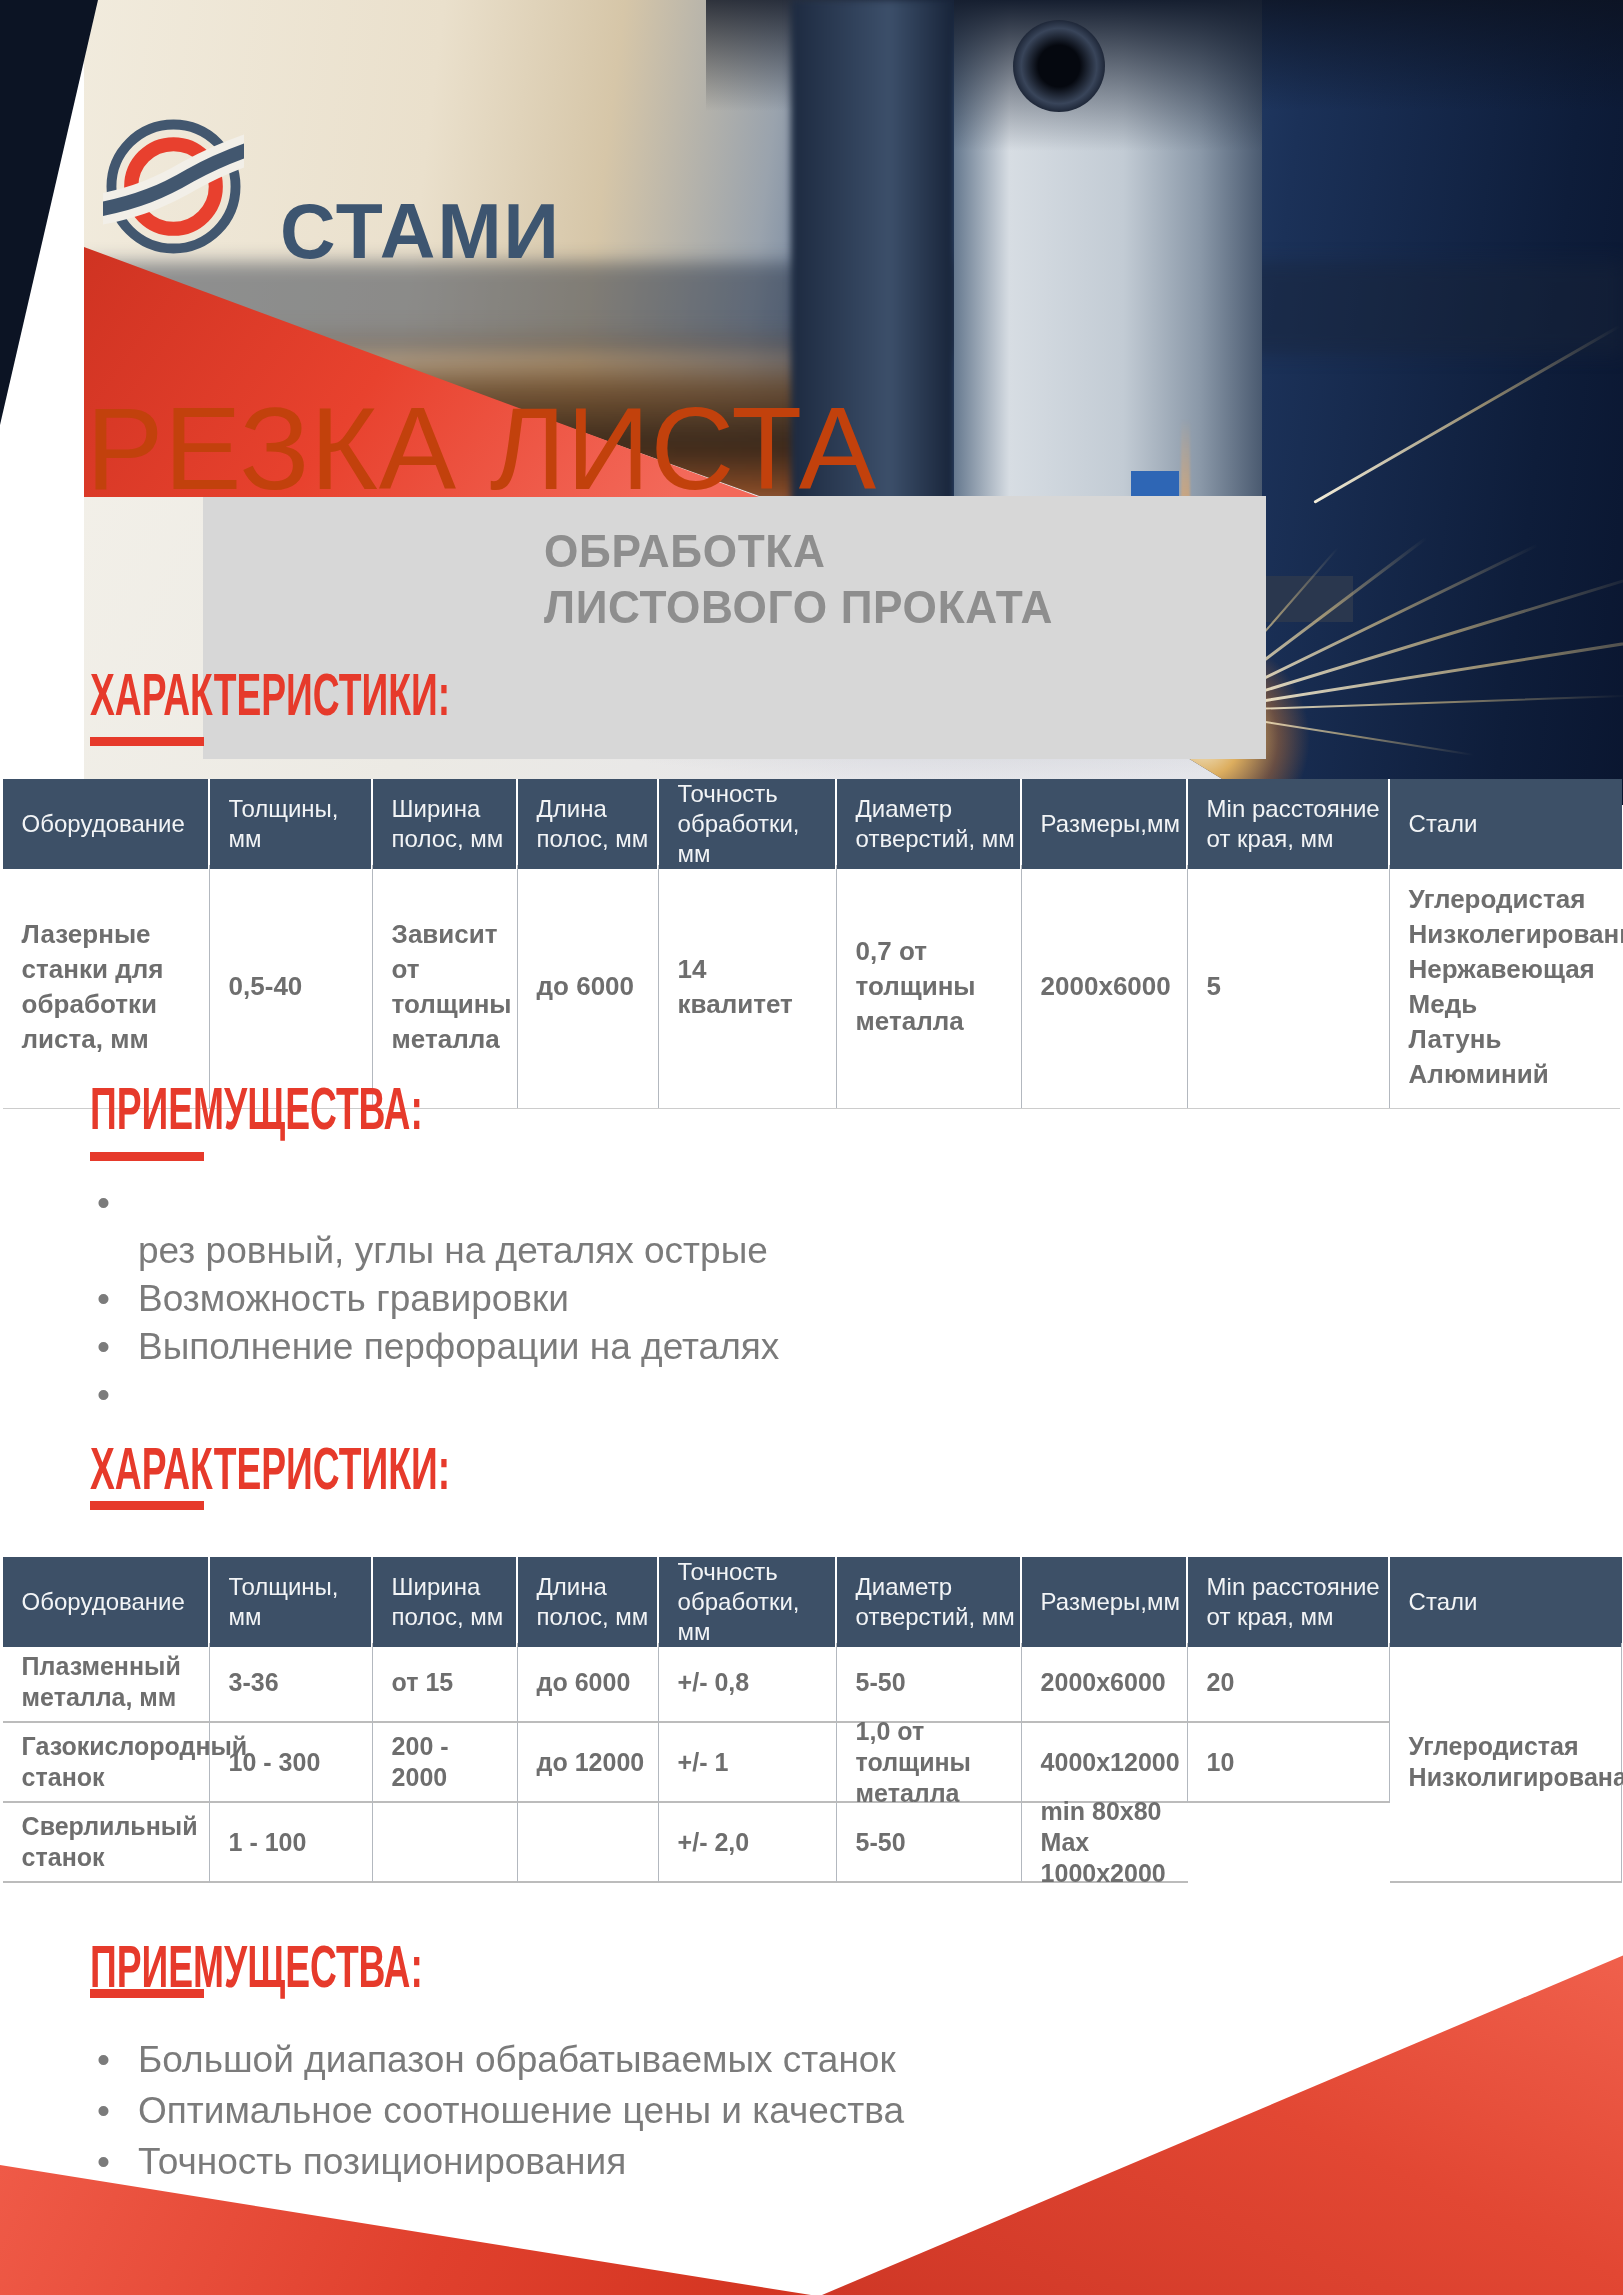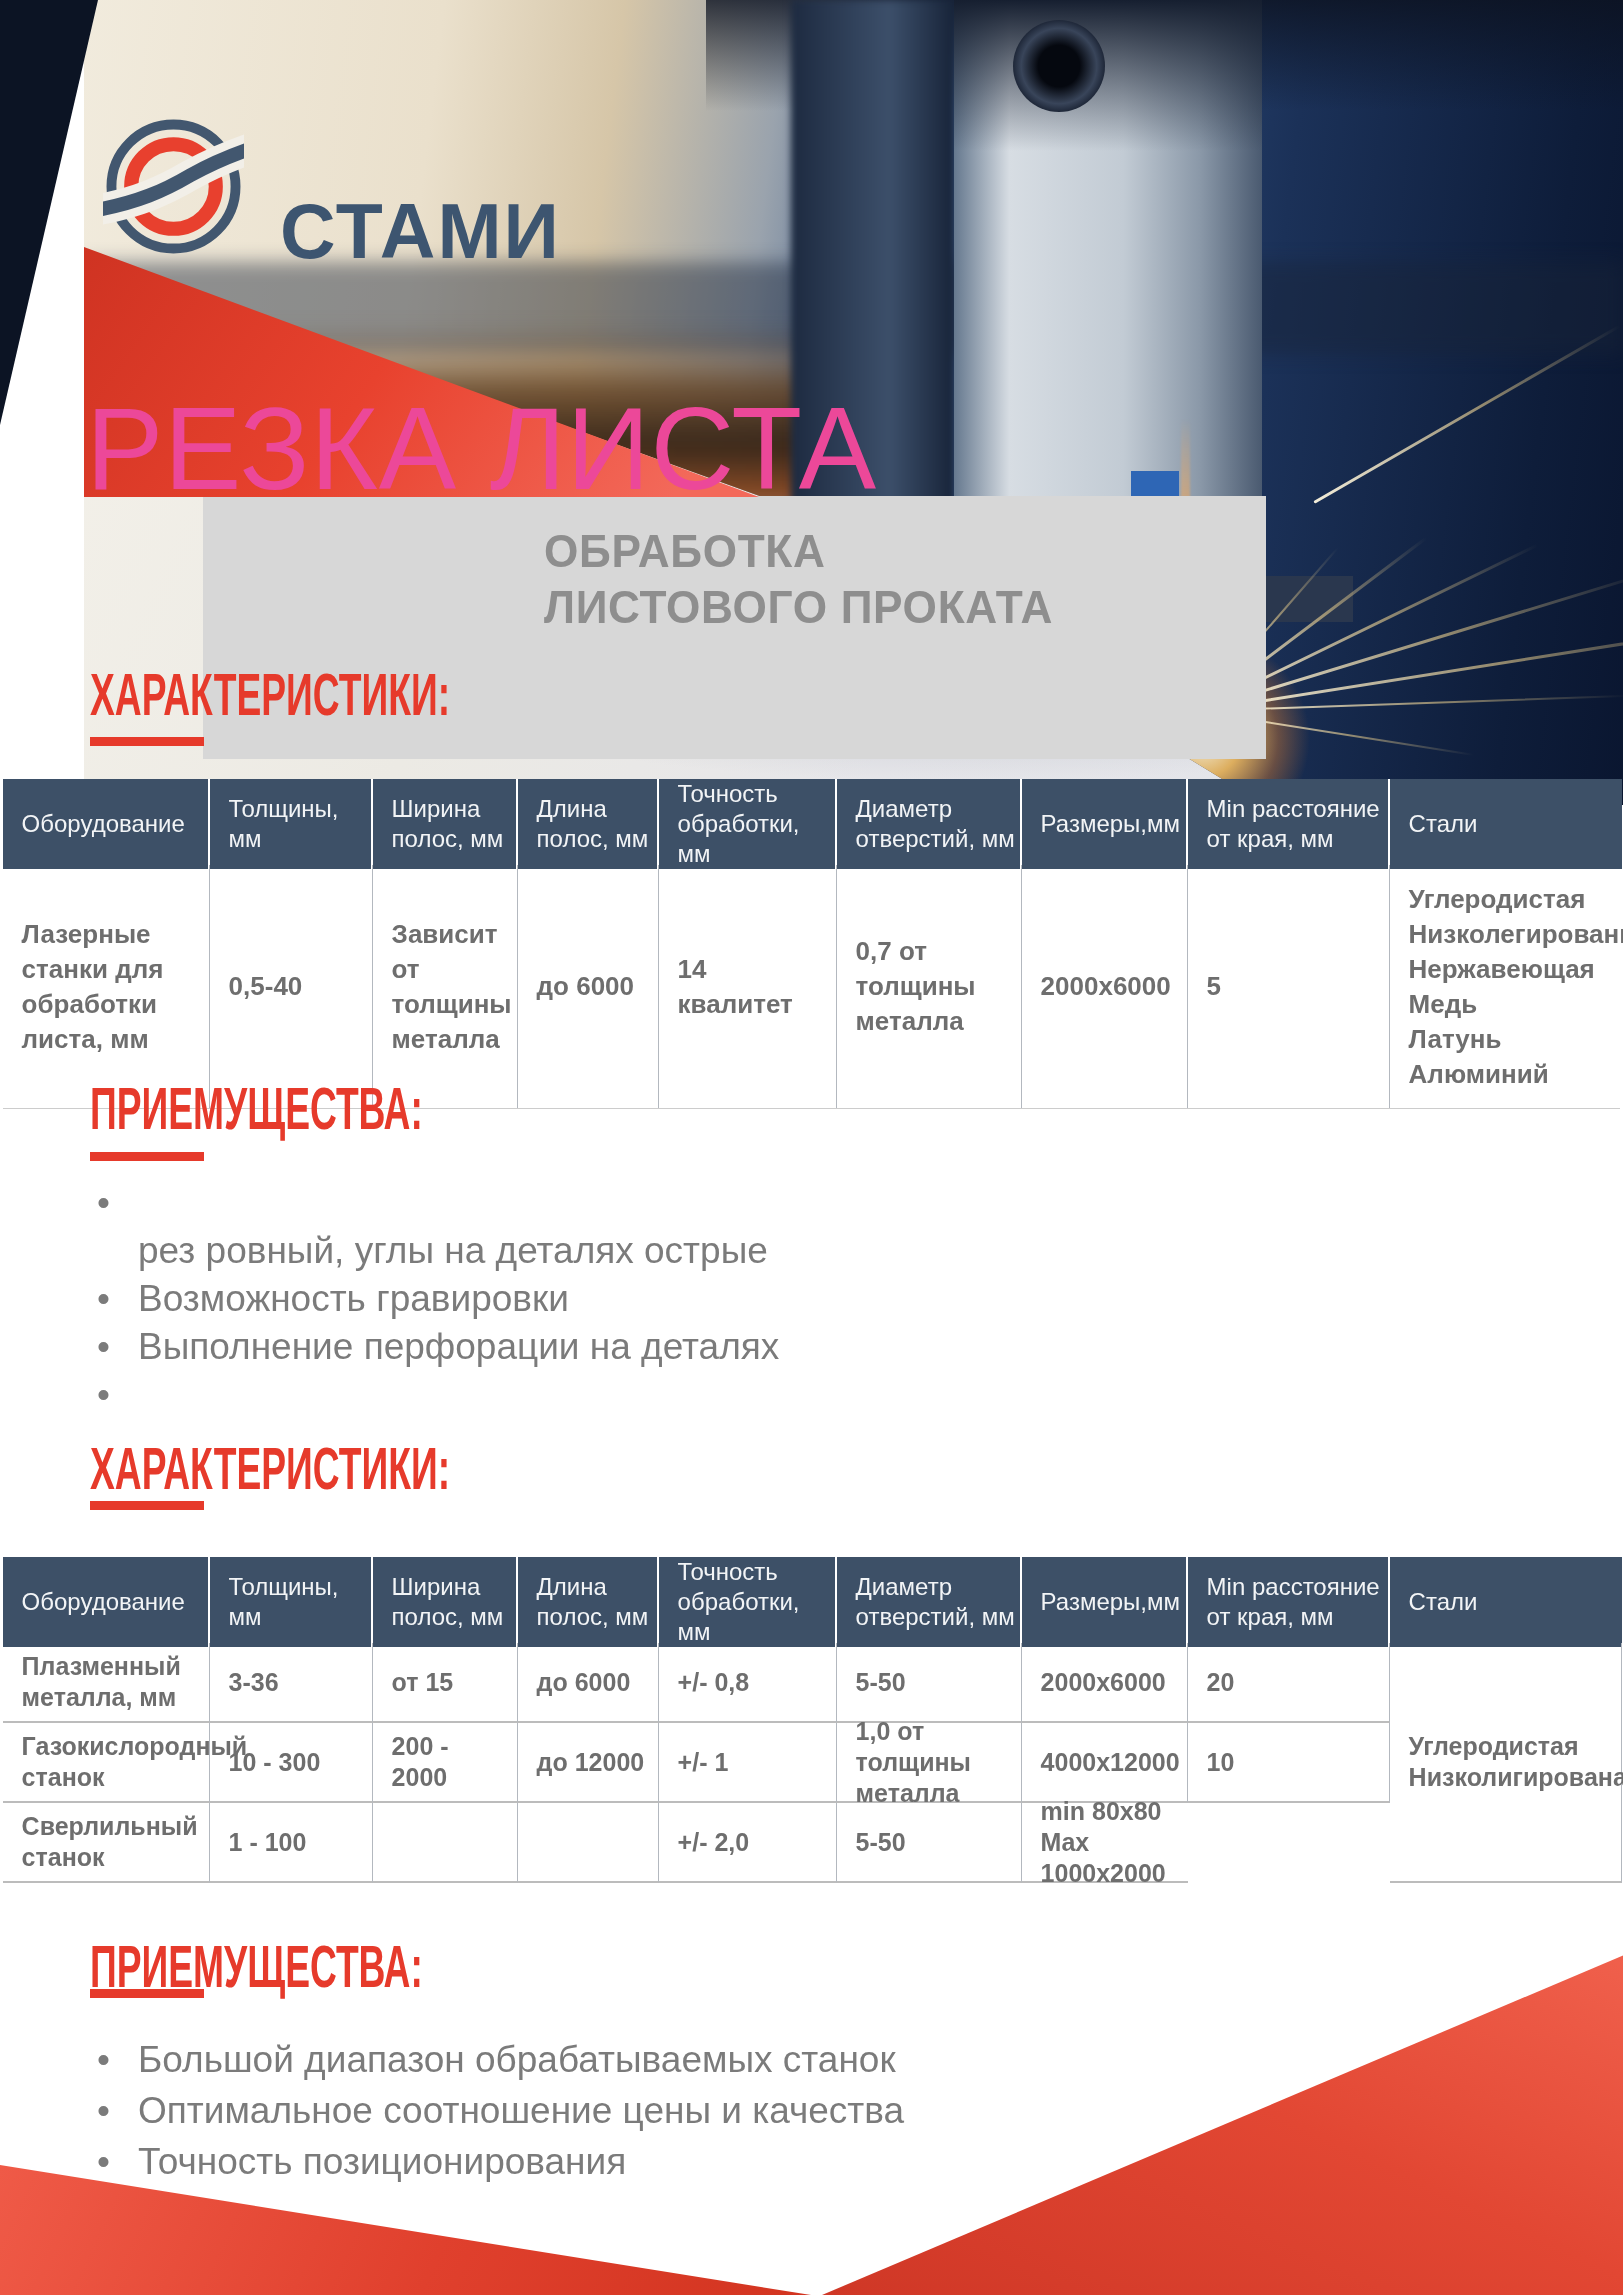--- a/index.html
+++ b/index.html
@@ -64,21 +64,21 @@
   .sp:nth-child(10){width:353px;height:2.6px;transform:translate(118px,-209px) rotate(-30deg);}
 
   
   .gray-band{left:203px;top:496px;width:1063px;height:263px;background:#d7d7d7;}
 
   
   .red-band{left:84px;top:247px;width:675px;height:250px;
      clip-path:polygon(0 0,100% 100%,0 100%);
      background:linear-gradient(125deg,#cf3322 0%,#e8422e 45%,#f3695a 90%);}
   .hero-title{left:86px;top:400px;height:98px;display:flex;align-items:flex-end;
-     color:#ec4899;font-size:116px;line-height:97px;letter-spacing:0.7px;white-space:nowrap;}
+     color:#c2410c;font-size:116px;line-height:97px;letter-spacing:0.7px;white-space:nowrap;}
   .hero-sub{left:544px;top:523px;color:#8e8e8e;font-weight:700;font-size:47px;
      line-height:56px;letter-spacing:0.7px;transform:scaleX(.94);transform-origin:left top;white-space:nowrap;}
 
   
   .logo-emblem{left:103px;top:116px;width:141px;height:141px;}
   .logo-text{left:280px;top:153px;font-size:77px;font-weight:700;color:#3d5570;letter-spacing:2px;margin-top:34px;}
 
   
   .h-red{color:#e63a2b;font-weight:700;font-size:60px;letter-spacing:0;
          transform:scaleX(.62);transform-origin:left top;white-space:nowrap;}

